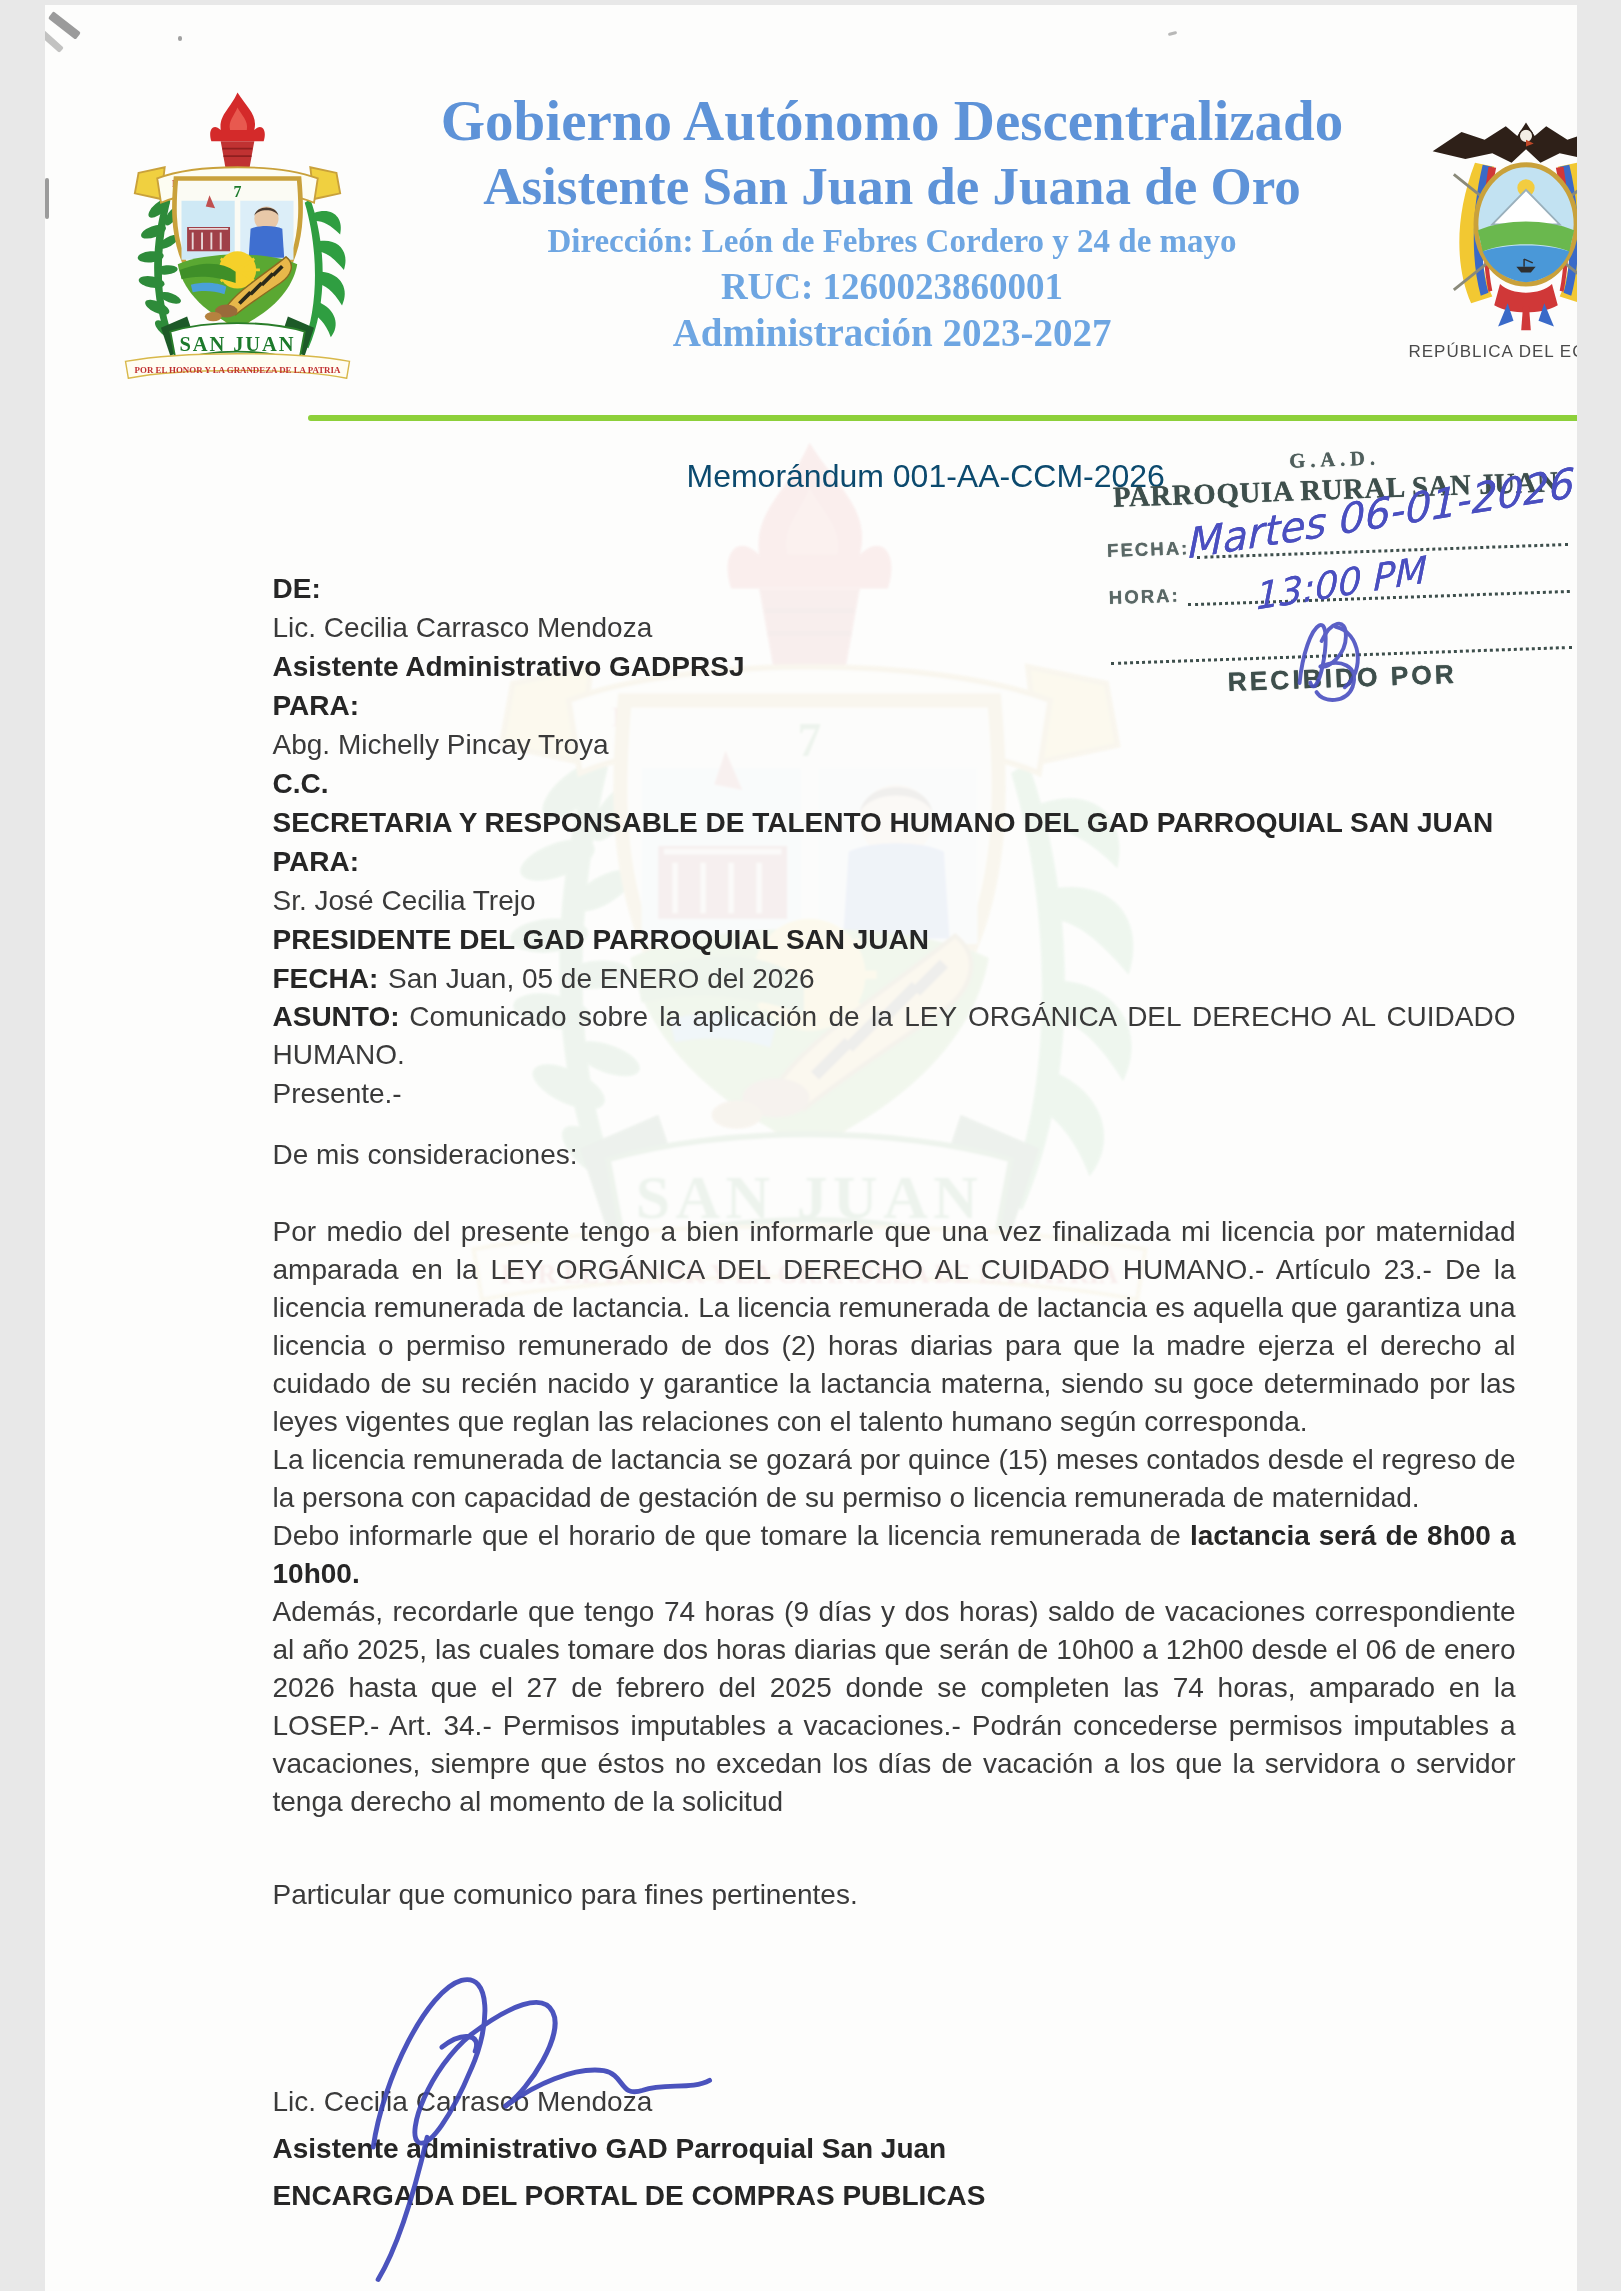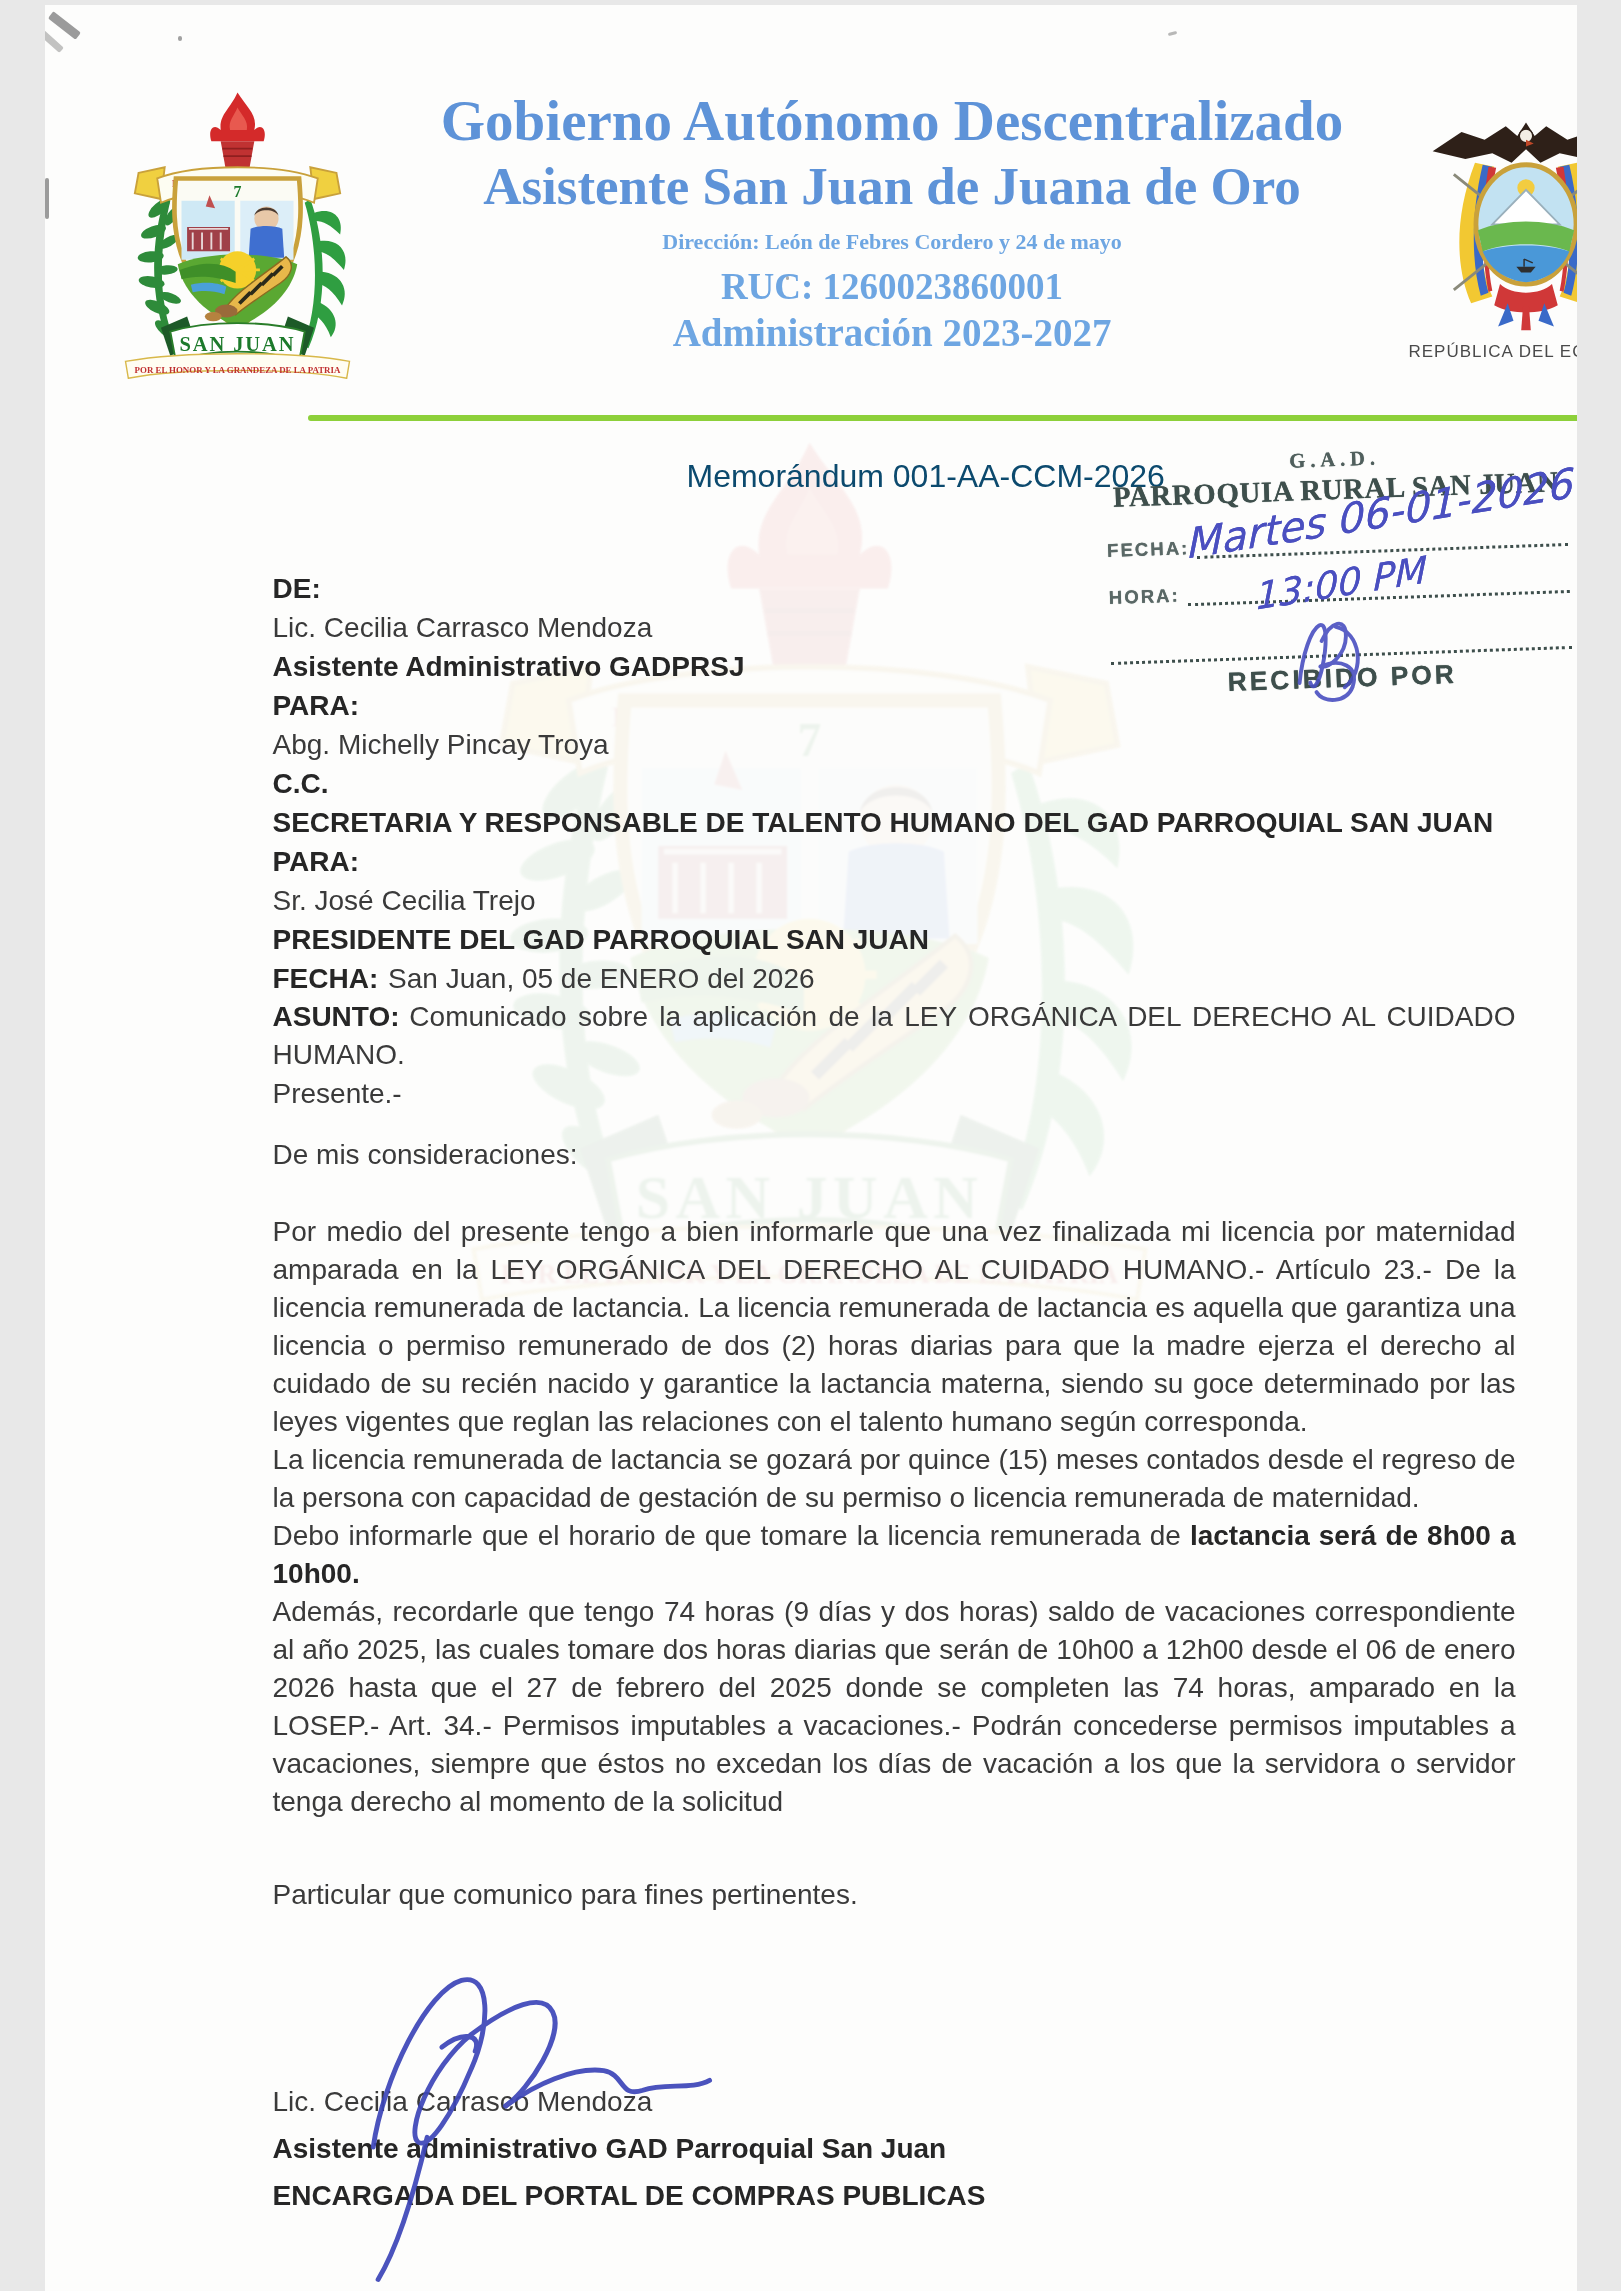--- a/index.html
+++ b/index.html
@@ -23,21 +23,21 @@
   
   .watermark{position:absolute;left:392px;top:421px;width:745px;height:882px;opacity:.065;
              filter:blur(1px);pointer-events:none;}
 
   
   .left-emblem{position:absolute;left:61px;top:82px;width:263px;height:294px;}
   .header-text{position:absolute;left:333px;top:82px;width:1029px;text-align:center;
                font-family:"Liberation Serif",serif;font-weight:bold;}
   .ht1{font-size:57px;line-height:67px;color:var(--header-blue);}
   .ht2{font-size:53px;line-height:65px;color:var(--header-blue);}
-  .ht3{font-size:22px;line-height:45px;color:var(--header-sub-blue);}
+  .ht3{font-size:33px;line-height:45px;color:var(--header-sub-blue);}
   .ht4{font-size:37px;line-height:45px;color:var(--header-sub-blue);}
   .ht5{font-size:37px;line-height:45px;color:var(--header-sub-blue);}
   .ht6{font-size:39px;line-height:47px;color:var(--header-sub-blue);}
   .green-line{position:absolute;left:263px;top:410px;width:1289px;height:5.9px;
               background:var(--divider-green);border-radius:2.9px;}
   .right-emblem-wrap{position:absolute;left:1364px;top:102px;width:235px;text-align:center;}
   .right-emblem{width:222px;height:231px;}
   .republic-caption{font-family:Liberation Sans, sans-serif;font-size:17px;color:#4a4a4a;
                     letter-spacing:1px;white-space:nowrap;}
 

